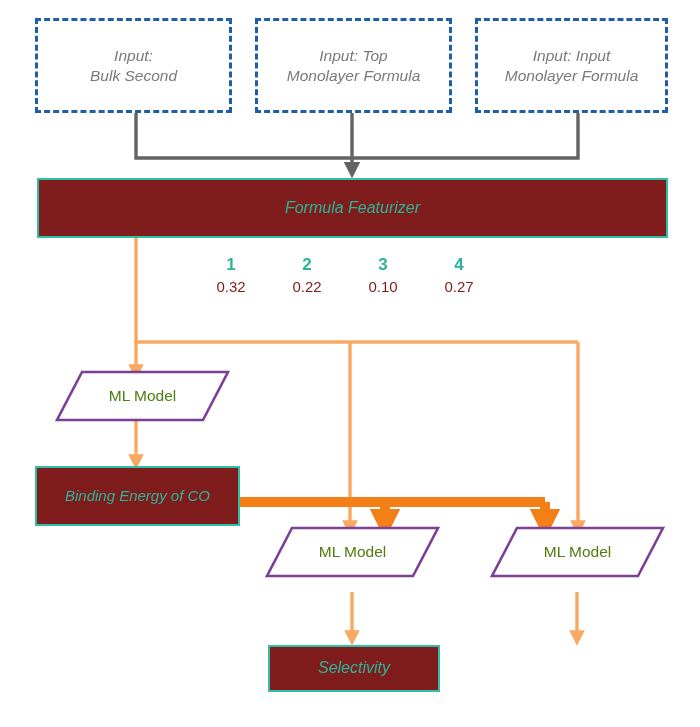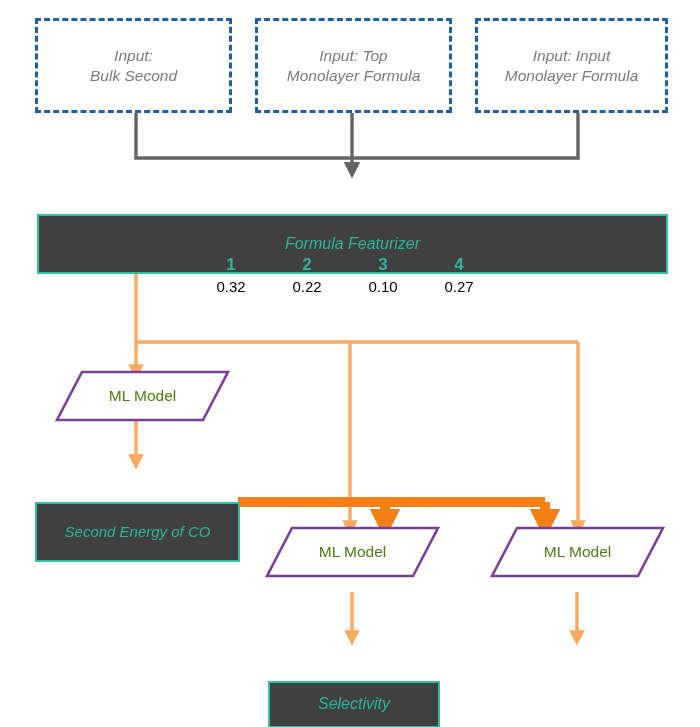--- a/index.html
+++ b/index.html
@@ -40,23 +40,22 @@
   .input-box {
     border: 3px dashed #1f5fa8;
     color: #7a7a7a;
     font-size: 15.5px;
     background: transparent;
   }
 
   .teal-box {
     border: 2.5px solid #33bda4;
     color: #2bb49b;
-    background: #404040;
+    background: #7f1d1d;
     font-size: 16px;
-    margin-top: 36px;
   }
   .teal-box.small { font-size: 15px; }
 
   .ml-wrap {
     position: absolute;
   }
   .ml-wrap svg { display: block; }
   .ml-label {
     position: absolute;
     left: 0; top: 0;
@@ -76,21 +75,21 @@
     width: 76px;
     text-align: center;
   }
   .feature-idx {
     color: #2bb49b;
     font-size: 17px;
     font-weight: bold;
     line-height: 1.35;
   }
   .feature-val {
-    color: #000000;
+    color: #7f1d1d;
     font-size: 15px;
     line-height: 1.35;
   }
 </style>
 </head>
 <body>
 
 <div id="canvas">
 
   <svg id="wires" viewBox="0 0 700 727" width="700" height="727">
@@ -179,21 +178,21 @@
   </div>
 
   <div class="ml-wrap" style="left:55px; top:370px; width:175px; height:52px;">
     <svg width="175" height="52" viewBox="0 0 175 52">
       <polygon points="27,2 173,2 148,50 2,50" fill="#ffffff" stroke="#7b3f98" stroke-width="2.6"></polygon>
     </svg>
     <div class="ml-label">ML Model</div>
   </div>
 
   <div class="node teal-box small" style="left:35px; top:466px; width:205px; height:60px;">
-    <span>Second Energy of CO</span>
+    <span>Binding Energy of CO</span>
   </div>
 
   <div class="ml-wrap" style="left:265px; top:526px; width:175px; height:52px;">
     <svg width="175" height="52" viewBox="0 0 175 52">
       <polygon points="27,2 173,2 148,50 2,50" fill="#ffffff" stroke="#7b3f98" stroke-width="2.6"></polygon>
     </svg>
     <div class="ml-label">ML Model</div>
   </div>
 
   <div class="ml-wrap" style="left:490px; top:526px; width:175px; height:52px;">

